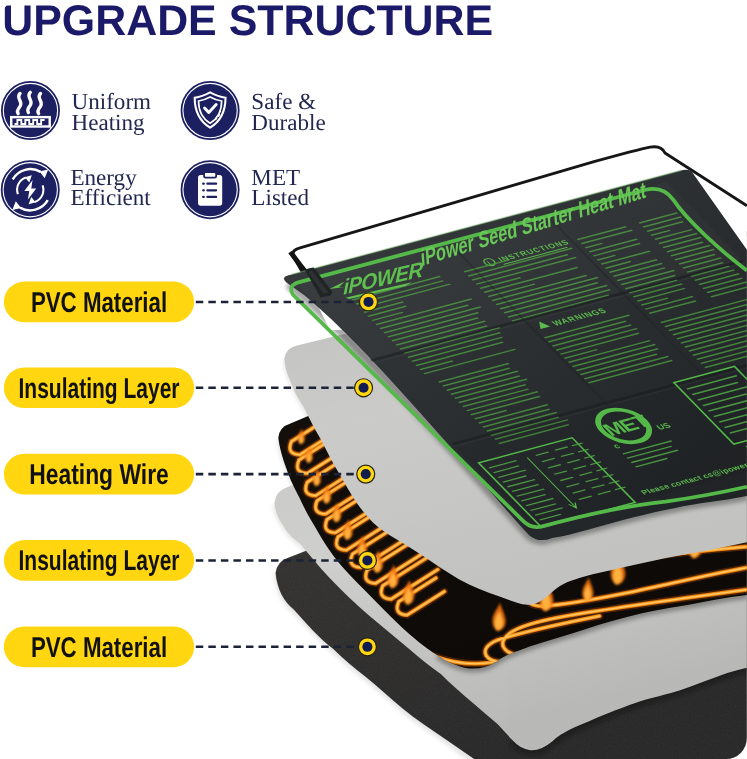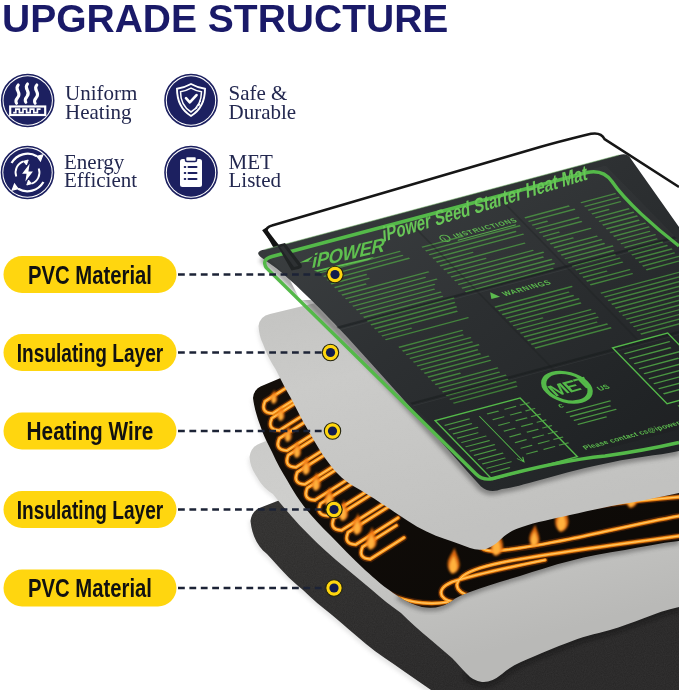--- a/index.html
+++ b/index.html
@@ -1,16 +1,16 @@
 <!DOCTYPE html>
 <html><head>
 <meta charset="utf-8">
 <style>
 html,body{margin:0;padding:0;background:#fff;}
-#stage{position:relative;width:679px;height:690px;overflow:hidden;background:#fff;font-family:"Liberation Sans",sans-serif;}
+#stage{position:relative;width:679px;height:690px;overflow:hidden;background:#fff;font-family:"Liberation Sans",sans-serif;border-radius:19px;}
 </style>
 </head>
 <body>
 <div id="stage">
 <svg width="679" height="690" viewBox="0 0 679 690">
 <defs>
   <linearGradient id="matg" x1="0" y1="0" x2="1" y2="1">
     <stop offset="0" stop-color="#3a3e40"></stop>
     <stop offset="0.45" stop-color="#2d3032"></stop>
     <stop offset="1" stop-color="#1f2224"></stop>

